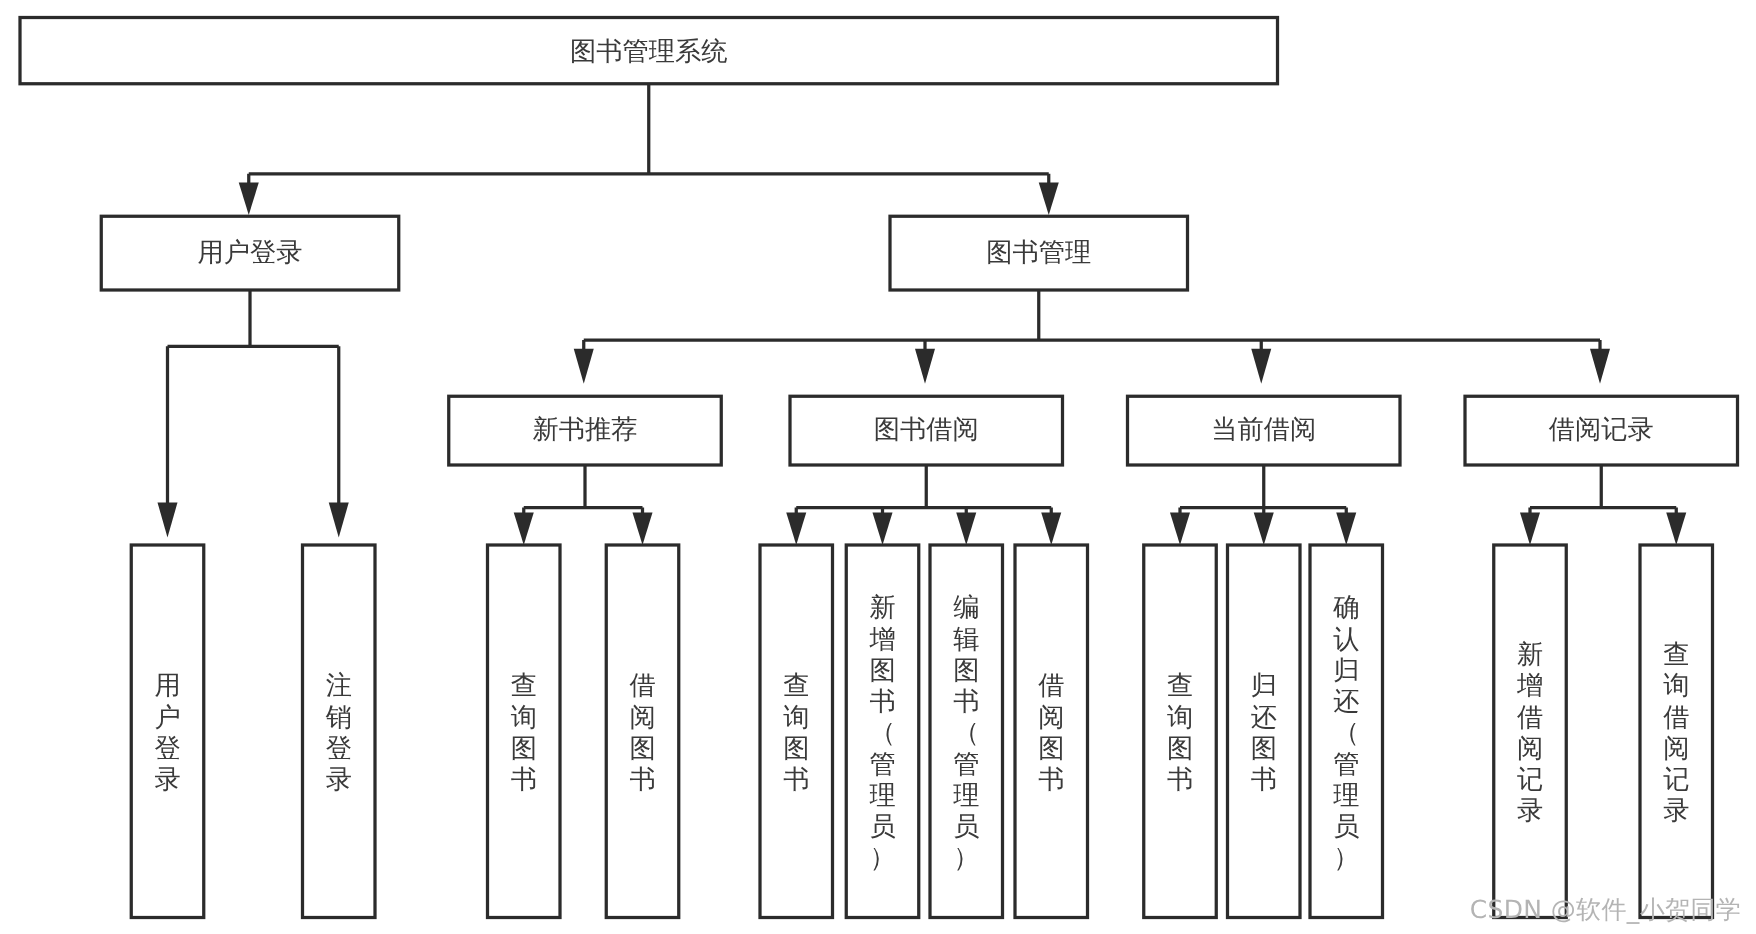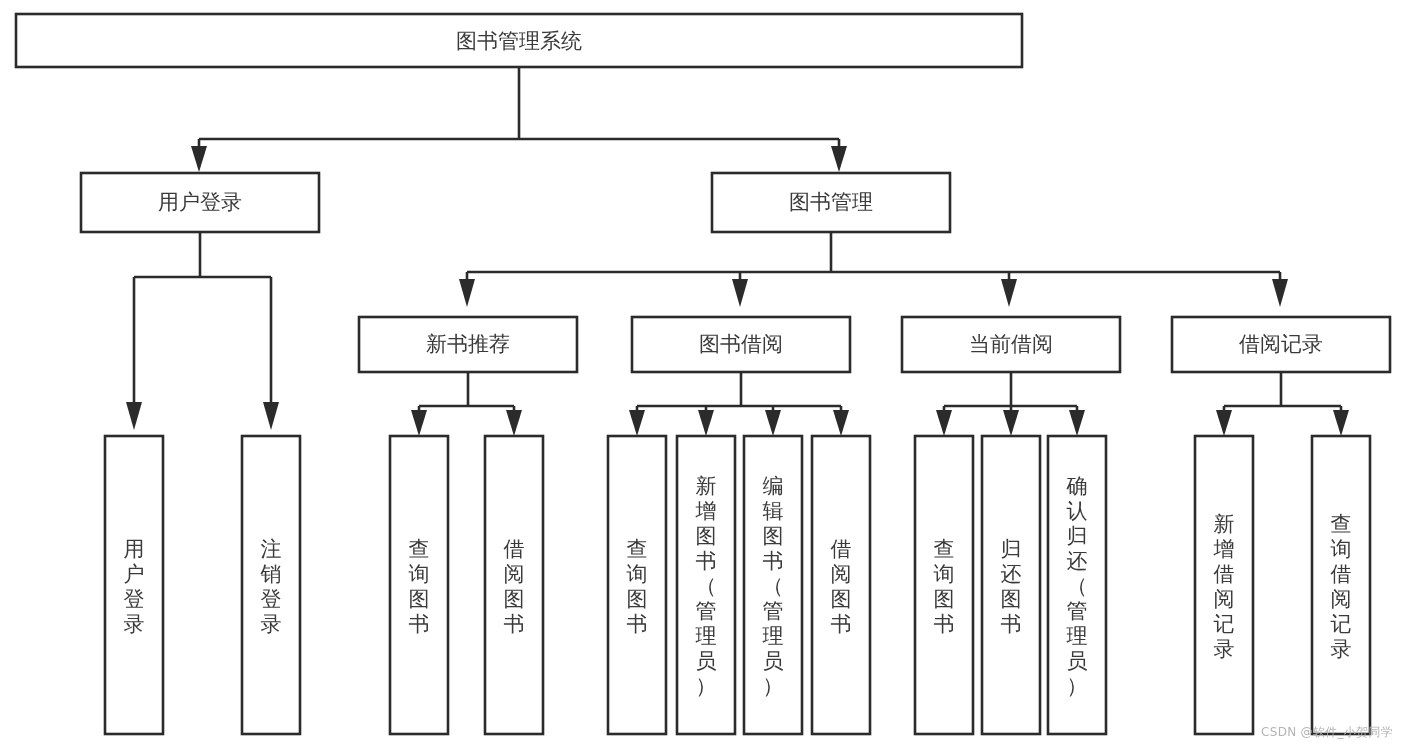--- a/index.html
+++ b/index.html
@@ -54,21 +54,21 @@
     fill: #3a3a3a;
     font-family: "DejaVu Sans", "Liberation Sans", sans-serif;
     font-size: 21px;
     text-anchor: middle;
   }
   .watermark {
     position: absolute;
     right: 9px;
     bottom: 6px;
     font-family: "DejaVu Sans", "Liberation Sans", sans-serif;
-    font-size: 12px;
+    font-size: 20px;
     color: #b4b4b4;
     letter-spacing: 0.3px;
     white-space: nowrap;
     user-select: none;
   }
 </style>
 </head>
 <body>
 
 <div id="diagram-root">

